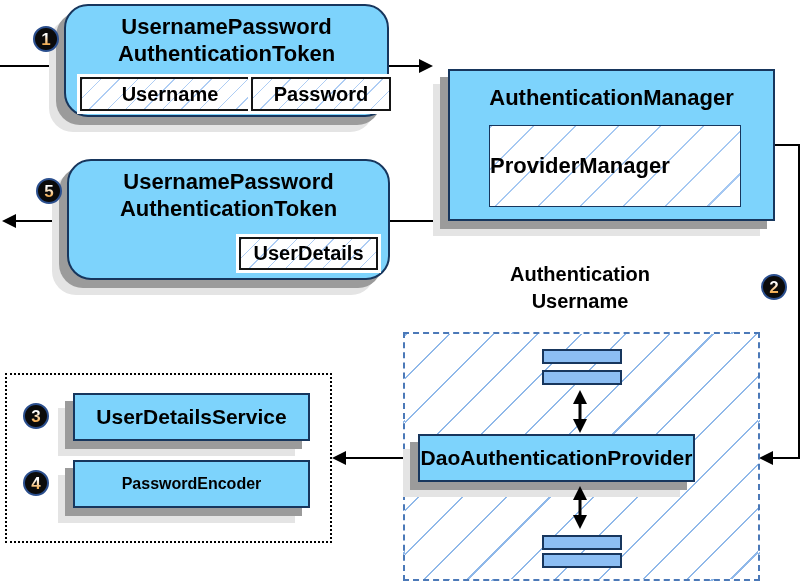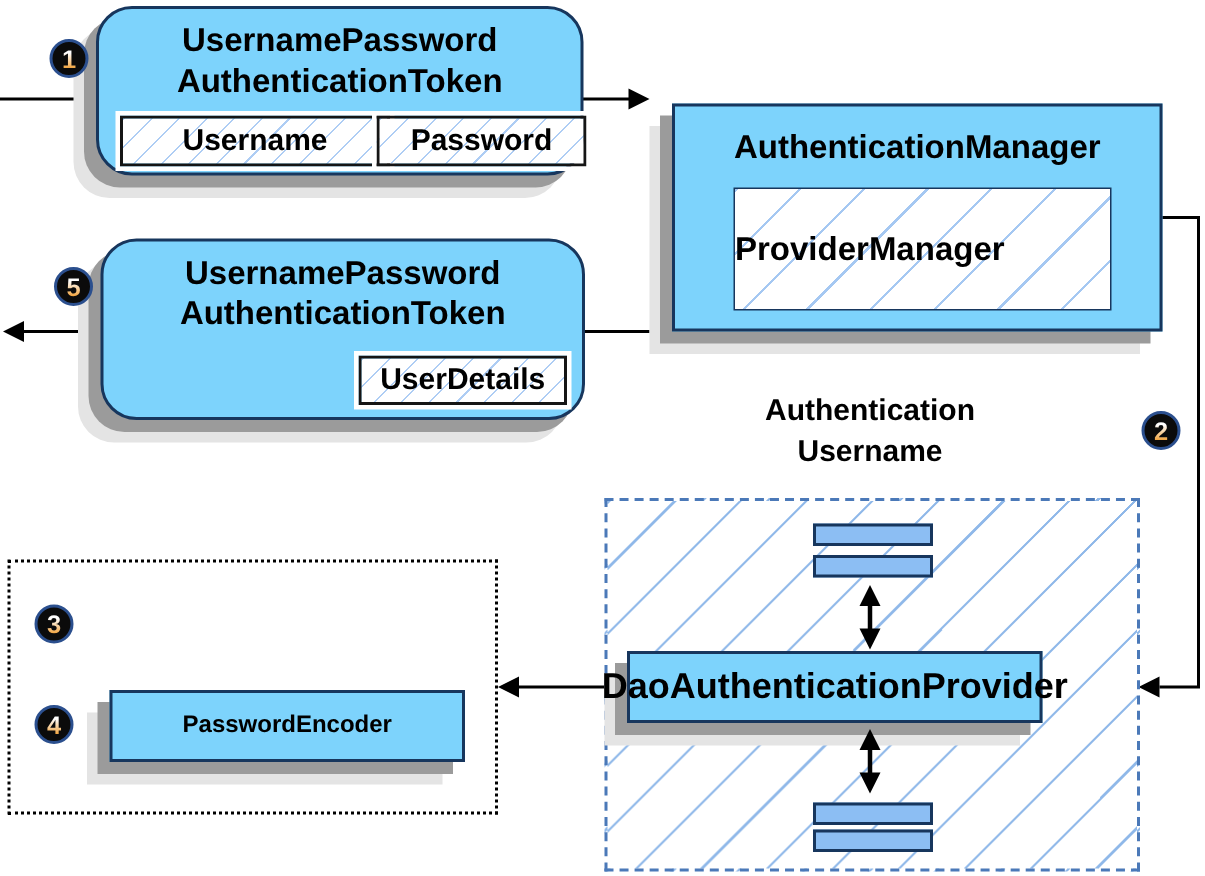--- a/index.html
+++ b/index.html
@@ -51,21 +51,21 @@
     position:absolute;left:403px;top:332px;width:357px;height:249px;
     border:2px dashed #4B79B8;box-sizing:border-box;
     background:repeating-linear-gradient(135deg,#8FB8E9 0,#8FB8E9 1.5px,#ffffff 1.5px,#ffffff 31px);
     z-index:2;
   }
   .bar{position:absolute;left:137px;width:80px;height:15px;background:#8CBEF3;
     border:2px solid #17365D;box-sizing:border-box;}
   #bar1{top:15px}#bar2{top:36px}#bar3{top:201px}#bar4{top:219px}
 
   #dao{left:418px;top:434px;width:277px;height:48px;display:flex;align-items:center;
-    justify-content:center;font-size:24px;z-index:3;}
+    justify-content:center;font-size:21px;z-index:3;}
 
   #dotted{position:absolute;left:5px;top:373px;width:327px;height:170px;
     border:2px dotted #000;box-sizing:border-box;z-index:2;}
   #uds{left:73px;top:393px;width:237px;height:48px;display:flex;align-items:center;justify-content:center;font-size:21px;}
   #pe{left:73px;top:460px;width:237px;height:48px;display:flex;align-items:center;justify-content:center;font-size:16px;}
 
   .badge{
     position:absolute;width:26px;height:26px;border-radius:50%;
     background:#0B0B0B;border:2px solid #2B4F8E;box-sizing:border-box;
     display:flex;align-items:center;justify-content:center;z-index:4;
@@ -142,20 +142,23 @@
     <div id="bar2" class="bar"></div>
     <div id="bar3" class="bar"></div>
     <div id="bar4" class="bar"></div>
   </div>
 
   <div id="dao" class="box shadow">
     <span>DaoAuthenticationProvider</span>
   </div>
 
   <div id="dotted"></div>
+  <div id="uds" class="box shadow">
+    <span>UserDetailsService</span>
+  </div>
   <div id="pe" class="box shadow">
     <span>PasswordEncoder</span>
   </div>
 
   <svg id="biarrows" class="layer" width="803" height="584" viewBox="0 0 803 584">
     <line x1="580" y1="399" x2="580" y2="425" stroke="#000" stroke-width="3"></line>
     <polygon points="580,390 573,404 587,404" fill="#000"></polygon>
     <polygon points="580,433 573,419 587,419" fill="#000"></polygon>
 
     <line x1="580" y1="495" x2="580" y2="521" stroke="#000" stroke-width="3"></line>

